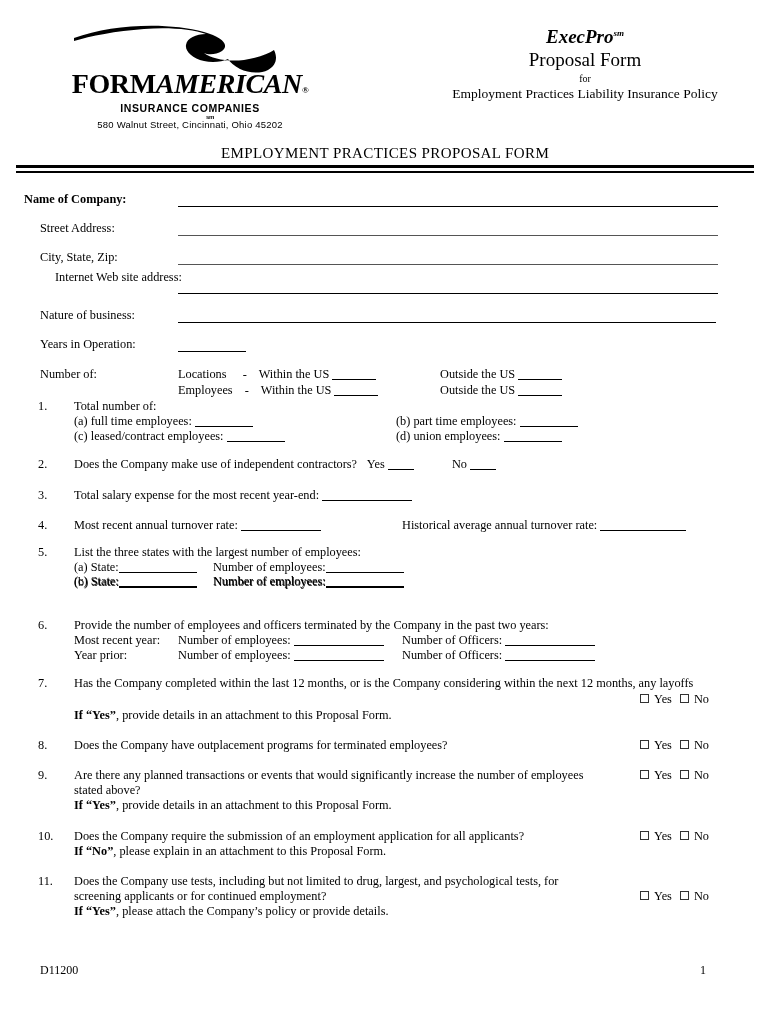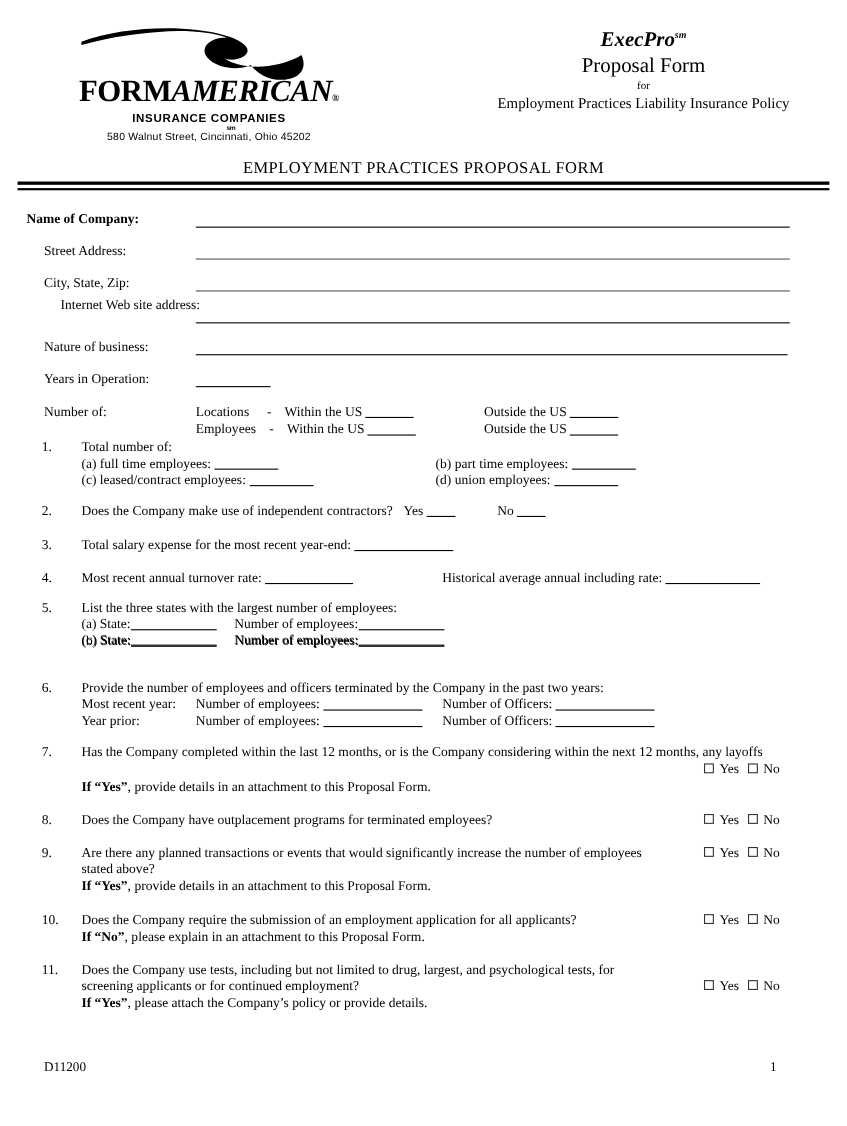--- a/index.html
+++ b/index.html
@@ -339,21 +339,21 @@
       <span>Total salary expense for the most recent year-end:</span>
       <span class="ul" style="width:90px;"></span>
     </div>
 
     <div class="qnum" style="top:518px;">4.</div>
     <div class="qtext" style="top:518px;">
       <span>Most recent annual turnover rate:</span>
       <span class="ul" style="width:80px;"></span>
     </div>
     <div class="abs" style="left:402px; top:518px;">
-      <span>Historical average annual including rate:</span>
+      <span>Historical average annual turnover rate:</span>
       <span class="ul" style="width:86px;"></span>
     </div>
 
     <div class="qnum" style="top:545px;">5.</div>
     <div class="qtext" style="top:545px;">List the three states with the largest number of employees:</div>
 
     <div class="sub" style="top:560px;">
       <span>(a)  State:</span><span class="ul" style="width:78px;"></span>
       <span style="display:inline-block;width:10px;"></span>
       <span>Number of employees:</span><span class="ul" style="width:78px;"></span>

